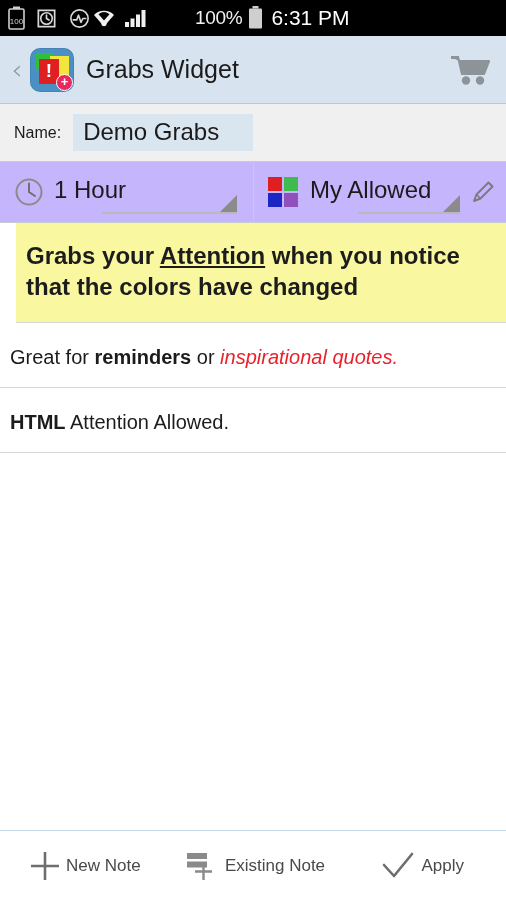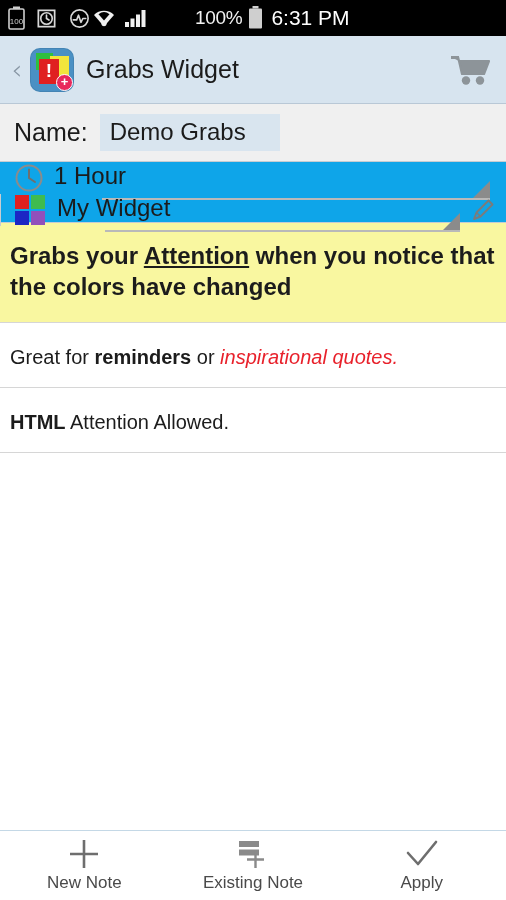--- a/index.html
+++ b/index.html
@@ -55,31 +55,30 @@
   }
   .ab-title{ font-size:25px; color:#1b1b1b; flex:1 1 auto; }
   .cart{ width:44px; height:34px; flex:0 0 auto; }
 
   
   .name-row{
     height:58px; background:#f0f0f0;
     display:flex; align-items:center; padding-left:14px;
     border-bottom:1px solid #c6ccd2;
   }
-  .name-label{ font-size:25px; color:#1b1b1b; margin-right:12px; }
+  .name-label{ font-size:16px; color:#1b1b1b; margin-right:12px; }
   .name-value{
     font-size:24px; color:#1b1b1b; background:#d9e5ef;
     padding:6px 34px 7px 10px; line-height:1;
   }
 
   
   .spinner-row{
-    height:61px; background:#0ea5e9; display:flex;
+    height:61px; background:#c4b5fd; display:flex;
     border-bottom:1px solid #c6ccd2;
-    flex-direction:column;
   }
   .spinner{
     position:relative; flex:1 1 50%;
     display:flex; align-items:center; padding:0 10px 0 14px;
   }
   .spinner + .spinner{ border-left:1px solid #c9cdd1; }
   .spin-ctrl{ position:relative; flex:1 1 auto; display:flex; align-items:center; }
   .spin-text{ font-size:24px; color:#1b1b1b; padding-bottom:4px; }
   .spin-underline{
     position:absolute; left:48px; right:6px; bottom:-6px; height:2px; background:#b9b9b9;
@@ -95,35 +94,35 @@
   }
   .color-grid span{ display:block; }
   .pencil{ width:26px; height:26px; flex:0 0 auto; margin-left:4px; }
 
   
   .note{
     padding:22px 10px 16px 10px;
     border-bottom:1px solid #d6d6d6;
     font-size:20px; line-height:1.28; color:#1c1c1c;
   }
-  .note.highlight{ background:#f9f7a0; font-weight:bold; padding:18px 10px 20px 10px; font-size:24px;}
+  .note.highlight{ background:#f9f7a0; font-weight:bold; padding:18px 10px 20px 10px; font-size:24px;margin-left:16px;}
   .note.highlight u{ text-decoration:underline; }
   .note b{ font-weight:bold; }
   .note i.red{ color:#e8212b; font-style:italic; }
   .filler{ background:#ffffff; }
 
   
   .bottombar{
     position:absolute; left:0; right:0; bottom:0; height:70px;
     background:#ffffff; border-top:1px solid #c4d8e6;
     display:flex; align-items:center;
   }
   .bb-item{
     flex:1 1 33.33%; height:100%;
-    display:flex; flex-direction:column; align-items:center; justify-content:center; gap:4px;
+    display:flex; flex-direction:row; align-items:center; justify-content:center; gap:4px;
   }
   .bb-ico{ height:30px; display:flex; align-items:center; justify-content:center; }
   .bb-label{ font-size:17px; color:#4a4a4a; }
 </style>
 </head>
 <body>
 
 <div id="app">
 
   <div class="statusbar">
@@ -202,21 +201,21 @@
     </div>
 
     <div class="spinner">
       <div class="color-grid">
         <span style="background:#e02020"></span>
         <span style="background:#3fbb4f"></span>
         <span style="background:#1c26c4"></span>
         <span style="background:#9150bb"></span>
       </div>
       <div class="spin-ctrl">
-        <span class="spin-text">My Widget</span>
+        <span class="spin-text">My Allowed</span>
         <span class="spin-underline"></span>
         <span class="spin-tri"></span>
       </div>
       <svg class="pencil" viewBox="0 0 26 26">
         <path d="M4 22 L6.5 15.5 L18.5 3.5 L22.5 7.5 L10.5 19.5 Z" fill="none" stroke="#7b7b7b" stroke-width="1.9" stroke-linejoin="round"></path>
         <path d="M6.5 15.5 L10.5 19.5" stroke="#7b7b7b" stroke-width="1.6"></path>
       </svg>
     </div>
 
   </div>

